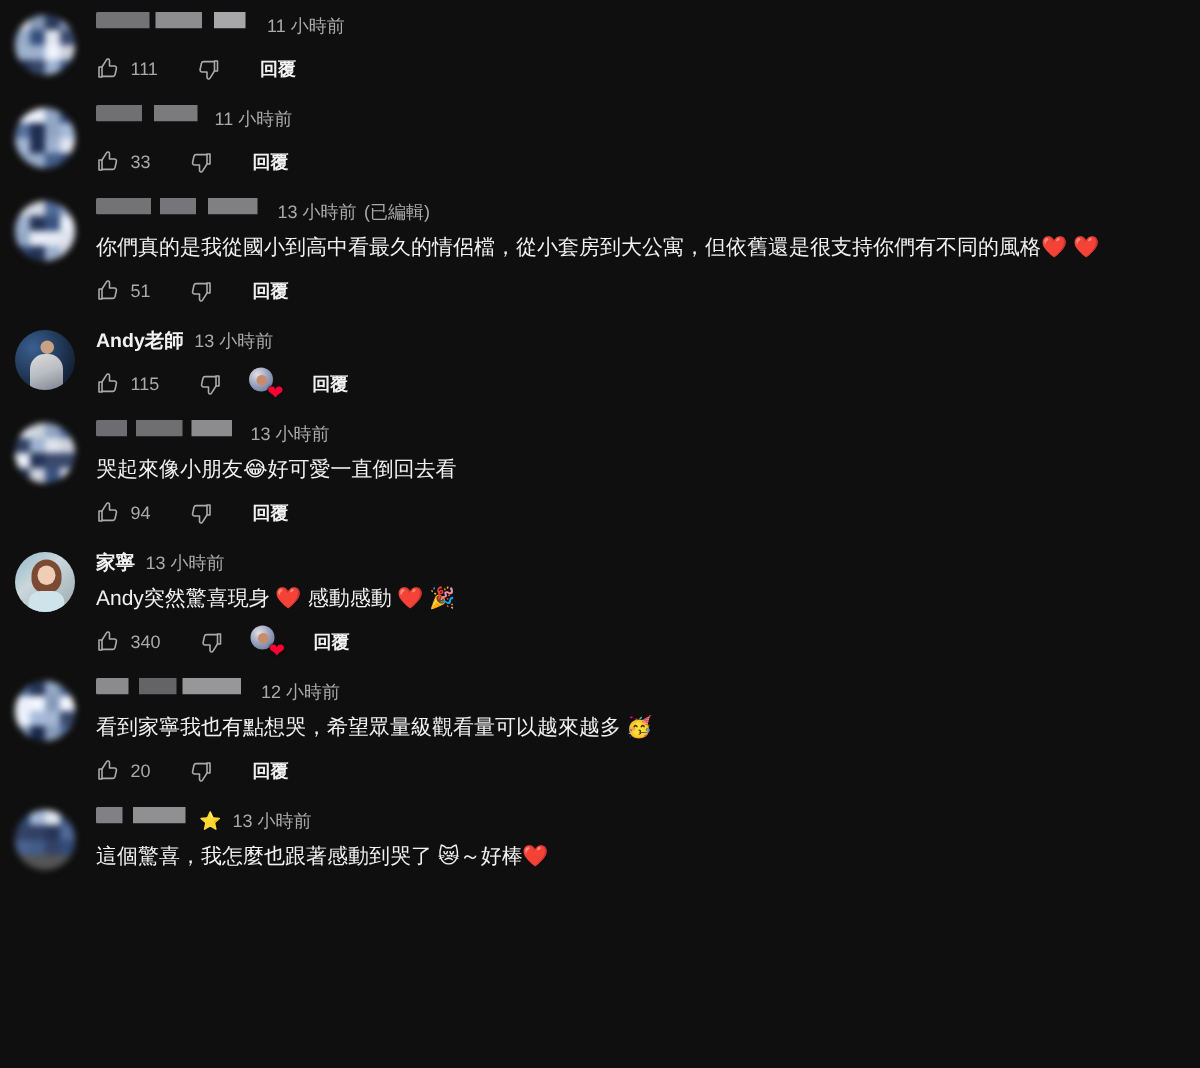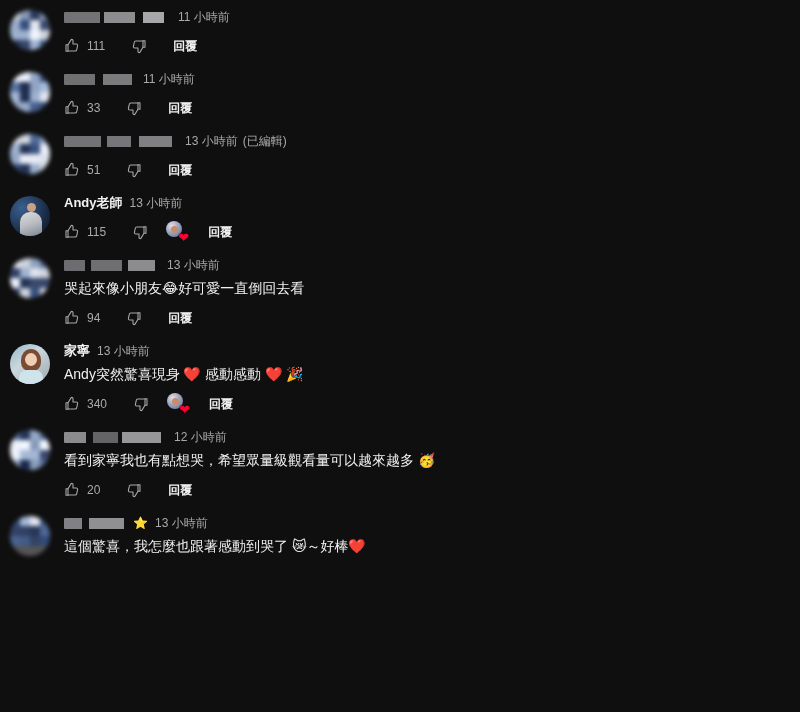--- a/index.html
+++ b/index.html
@@ -97,21 +97,21 @@
 
   
   .comment-main {
     flex: 1 1 auto;
     min-width: 0;
     padding-right: 8px;
   }
 
   .comment-header {
     display: flex;
-    align-items: center;
+    align-items: flex-start;
     height: 18px;
     margin-bottom: 4px;
   }
 
   .author-name {
     font-size: 13px;
     font-weight: bold;
     color: #f1f1f1;
     line-height: 18px;
     white-space: nowrap;
@@ -385,20 +385,21 @@
             <span class="px" style="left: 20px; top: 30px; background: rgb(155, 175, 205);"></span>
             <span class="px" style="left: 30px; top: 30px; background: rgb(206, 211, 221);"></span>
           </div>
         </div>
         <div class="comment-main">
           <div class="comment-header">
             <span class="author-name censored" style="background: transparent; width: 114px;">hidden<span class="blk" style="left: 0px; width: 37px; background: rgb(191, 191, 195); opacity: 0.57;"></span><span class="blk" style="left: 43px; width: 24px; background: rgb(127, 127, 131); opacity: 0.92;"></span><span class="blk" style="left: 75px; width: 33px; background: rgb(150, 150, 154); opacity: 0.84;"></span></span>
             <span class="timestamp">13 小時前</span>
             <span class="edited-mark">(已編輯)</span>
           </div>
+          <div class="comment-text">你們真的是我從國小到高中看最久的情侶檔，從小套房到大公寓，但依舊還是很支持你們有不同的風格❤️ ❤️</div>
           <div class="comment-actions">
             <div class="action-btn">
               <svg class="icon-btn" viewBox="0 0 24 24">
                 <path d="M3 10h3v10H3z"></path>
                 <path d="M6 10l4.5-7.2c.9-1.4 3-.8 3 .9V9h4.9c1.3 0 2.3 1.2 2 2.5l-1.4 6.2c-.2 1-1.1 1.7-2.1 1.7H6"></path>
               </svg>
               <span class="vote-count">51</span>
             </div>
             <div class="action-btn" style="margin-left: 10px;">
               <svg class="icon-btn" viewBox="0 0 24 24">

